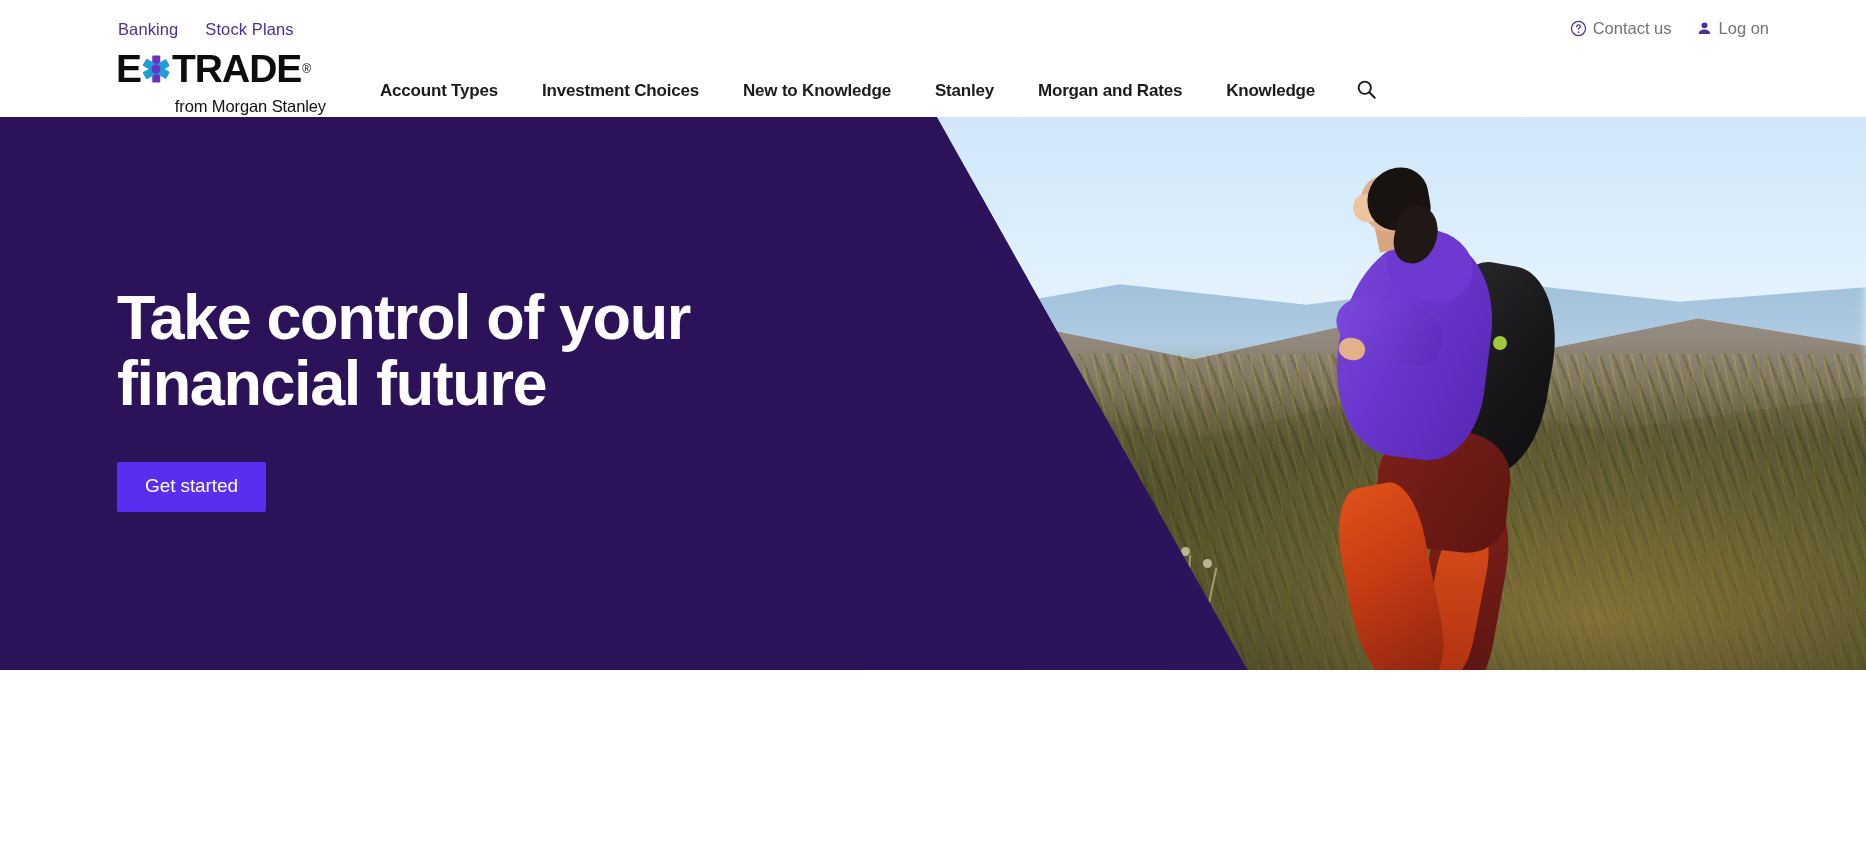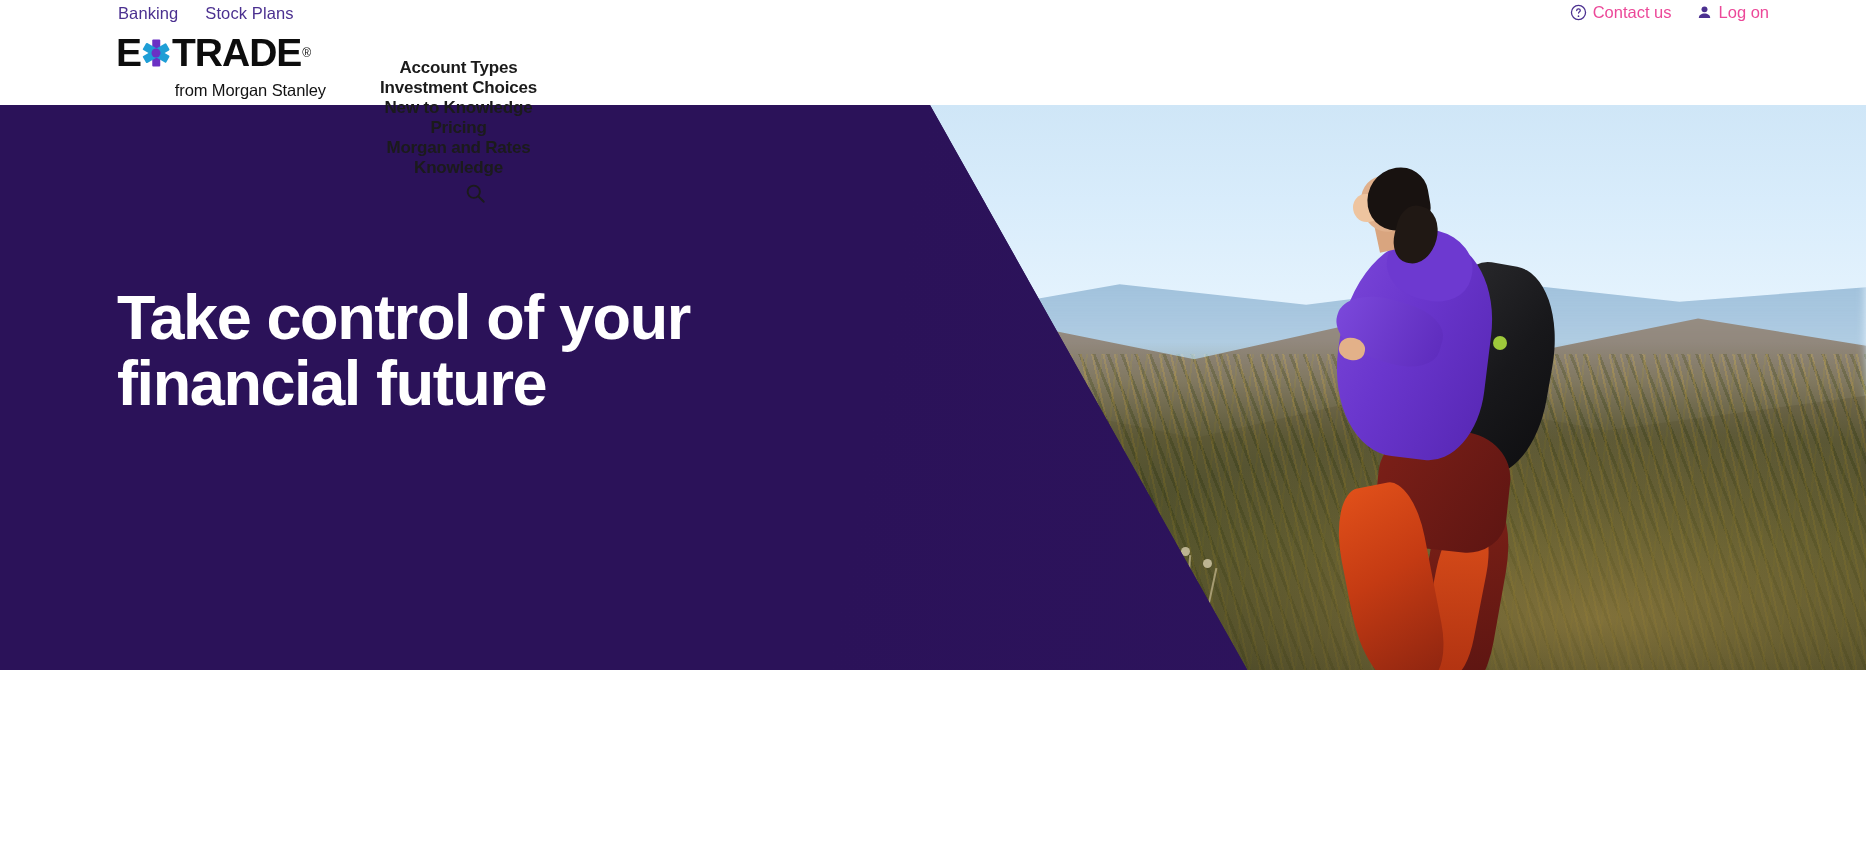--- a/index.html
+++ b/index.html
@@ -6,38 +6,38 @@
   html, body {
     width:1866px; height:844px;
     overflow:hidden;
     background:#ffffff;
     font-family:"Liberation Sans", sans-serif;
     -webkit-font-smoothing:antialiased;
   }
 
   
   .header {
-    position:absolute; left:0; top:0; width:1866px; height:101px;
+    position:absolute; left:0; top:16px; width:1866px; height:101px;
     background:#ffffff; z-index:40;
   }
   .utility-left {
     position:absolute; left:118px; top:4px;
     display:flex; gap:27px; align-items:center;
   }
   .utility-left a {
     color:#4b3090; font-size:16.5px; letter-spacing:.1px;
     text-decoration:none; cursor:pointer;
   }
   .utility-right {
     position:absolute; right:97px; top:3px;
     display:flex; gap:24px; align-items:center;
   }
   .util-link {
     display:flex; align-items:center; gap:6px;
-    color:#ec4899; font-size:16.5px; text-decoration:none; cursor:pointer;
+    color:#737373; font-size:16.5px; text-decoration:none; cursor:pointer;
   }
   .util-link svg { display:block; }
 
   
   .logo-block { position:absolute; left:116px; top:36px; width:210px; cursor:pointer; }
   .logo-mark {
     display:flex; align-items:center; height:33px;
     font-size:35px; font-weight:700; color:#0d0d0d;
     letter-spacing:-0.5px; line-height:1;
     position:relative;
@@ -60,21 +60,21 @@
   .logo-rest { font-size:39px; font-weight:700; letter-spacing:-1px; }
   .logo-tm { font-size:12px; font-weight:400; vertical-align:super; margin-left:1px; }
   .logo-sub {
     text-align:right; font-size:16.5px; color:#121212;
     margin-top:12px; letter-spacing:-0.1px; white-space:nowrap;
   }
 
   
   .mainnav {
     position:absolute; left:380px; top:58px;
-    display:flex; align-items:center; gap:0;flex-direction:column;
+    display:flex; align-items:center; gap:0;
   }
   .mainnav a {
     color:#1b1b1b; font-size:17px; font-weight:700;
     text-decoration:none; white-space:nowrap; cursor:pointer;
     letter-spacing:-0.2px;
   }
   .nav-gap { width:44px; flex:0 0 auto; }
   .search-btn {
     display:flex; align-items:center; justify-content:center;
     width:34px; height:34px; margin-left:34px; cursor:pointer;
@@ -283,21 +283,21 @@
     <div class="logo-sub">from Morgan Stanley</div>
   </div>
 
   <nav class="mainnav">
     <a>Account Types</a>
     <span class="nav-gap"></span>
     <a>Investment Choices</a>
     <span class="nav-gap"></span>
     <a>New to Knowledge</a>
     <span class="nav-gap"></span>
-    <a>Pricing</a>
+    <a>Stanley</a>
     <span class="nav-gap"></span>
     <a>Morgan and Rates</a>
     <span class="nav-gap"></span>
     <a>Knowledge</a>
     <button class="search-btn">
       <span>
         <svg width="23" height="23" viewBox="0 0 24 24" fill="none">
           <circle cx="10.2" cy="10.2" r="6.4" stroke="#1b1b1b" stroke-width="2"></circle>
           <path d="M15.1 15.1 L20.6 20.6" stroke="#1b1b1b" stroke-width="2" stroke-linecap="round"></path>
         </svg>
@@ -349,14 +349,15 @@
   </div>
 
   <div class="panel"></div>
   <div class="panel-soft"></div>
 
   <div class="hero-copy">
     <h1 class="hero-title">
       <span>Take control of your</span><br>
       <span>financial future</span>
     </h1>
+    <button class="cta-get">Get started</button>
   </div>
 </div>
 
 </body></html>

